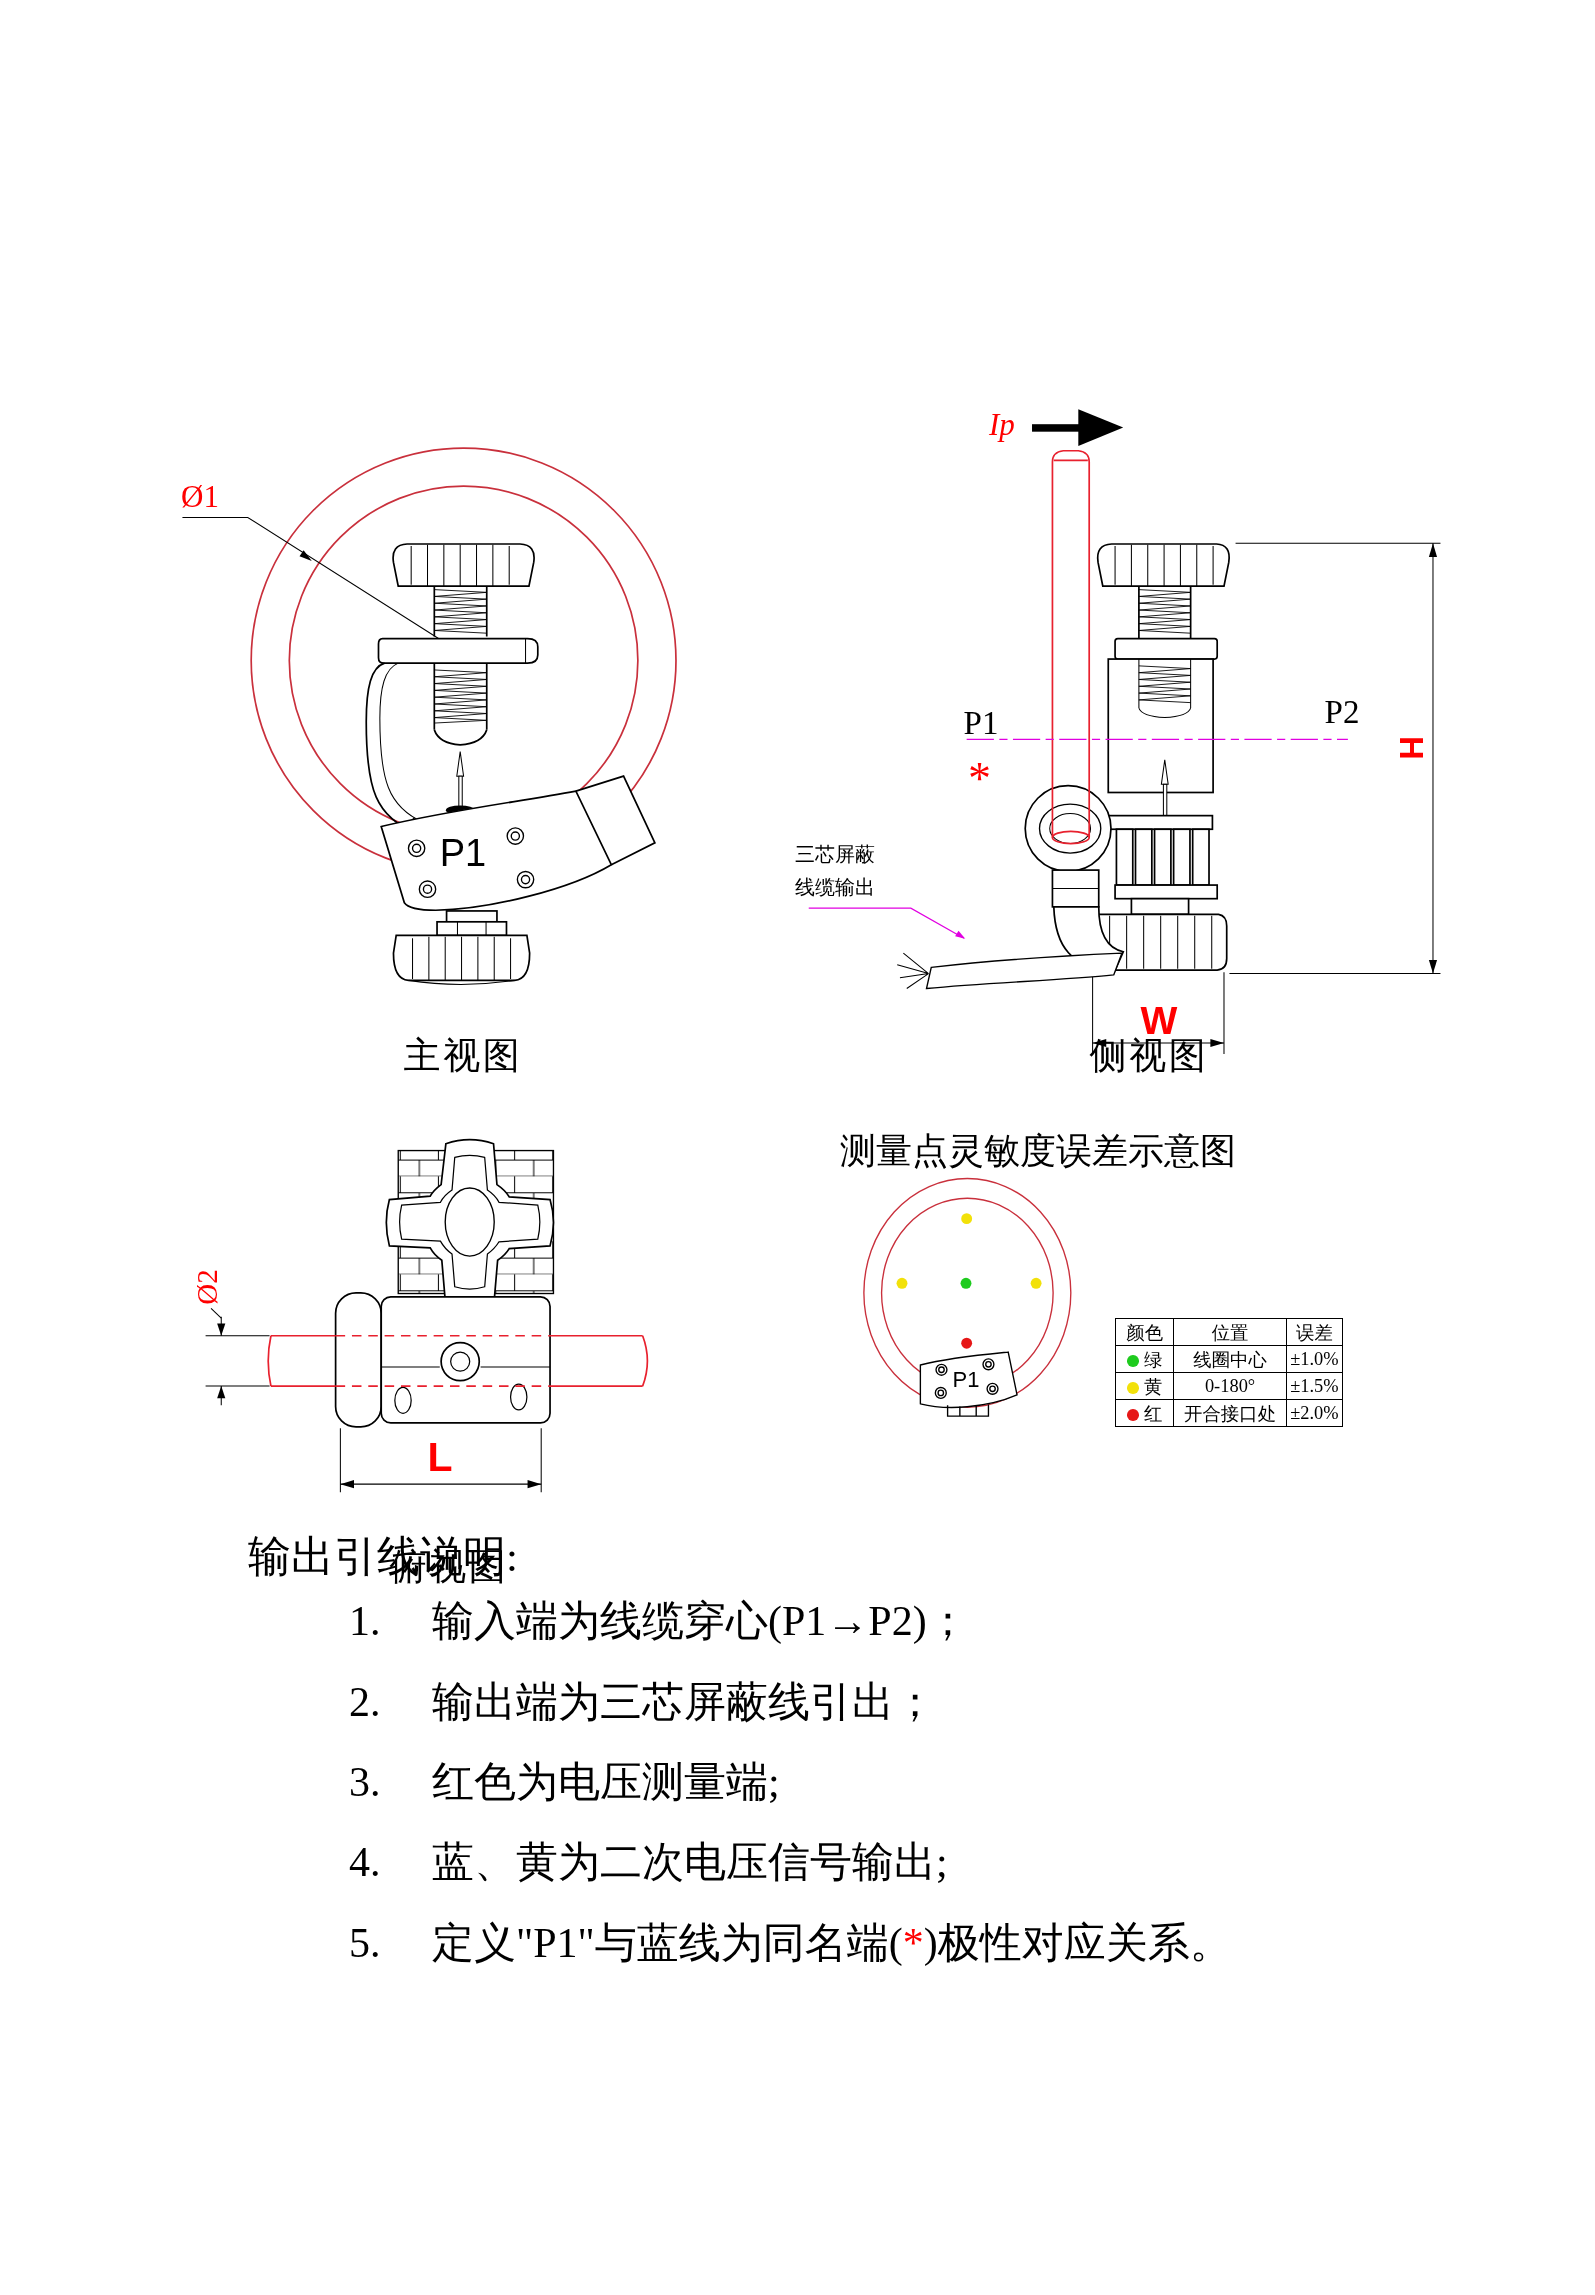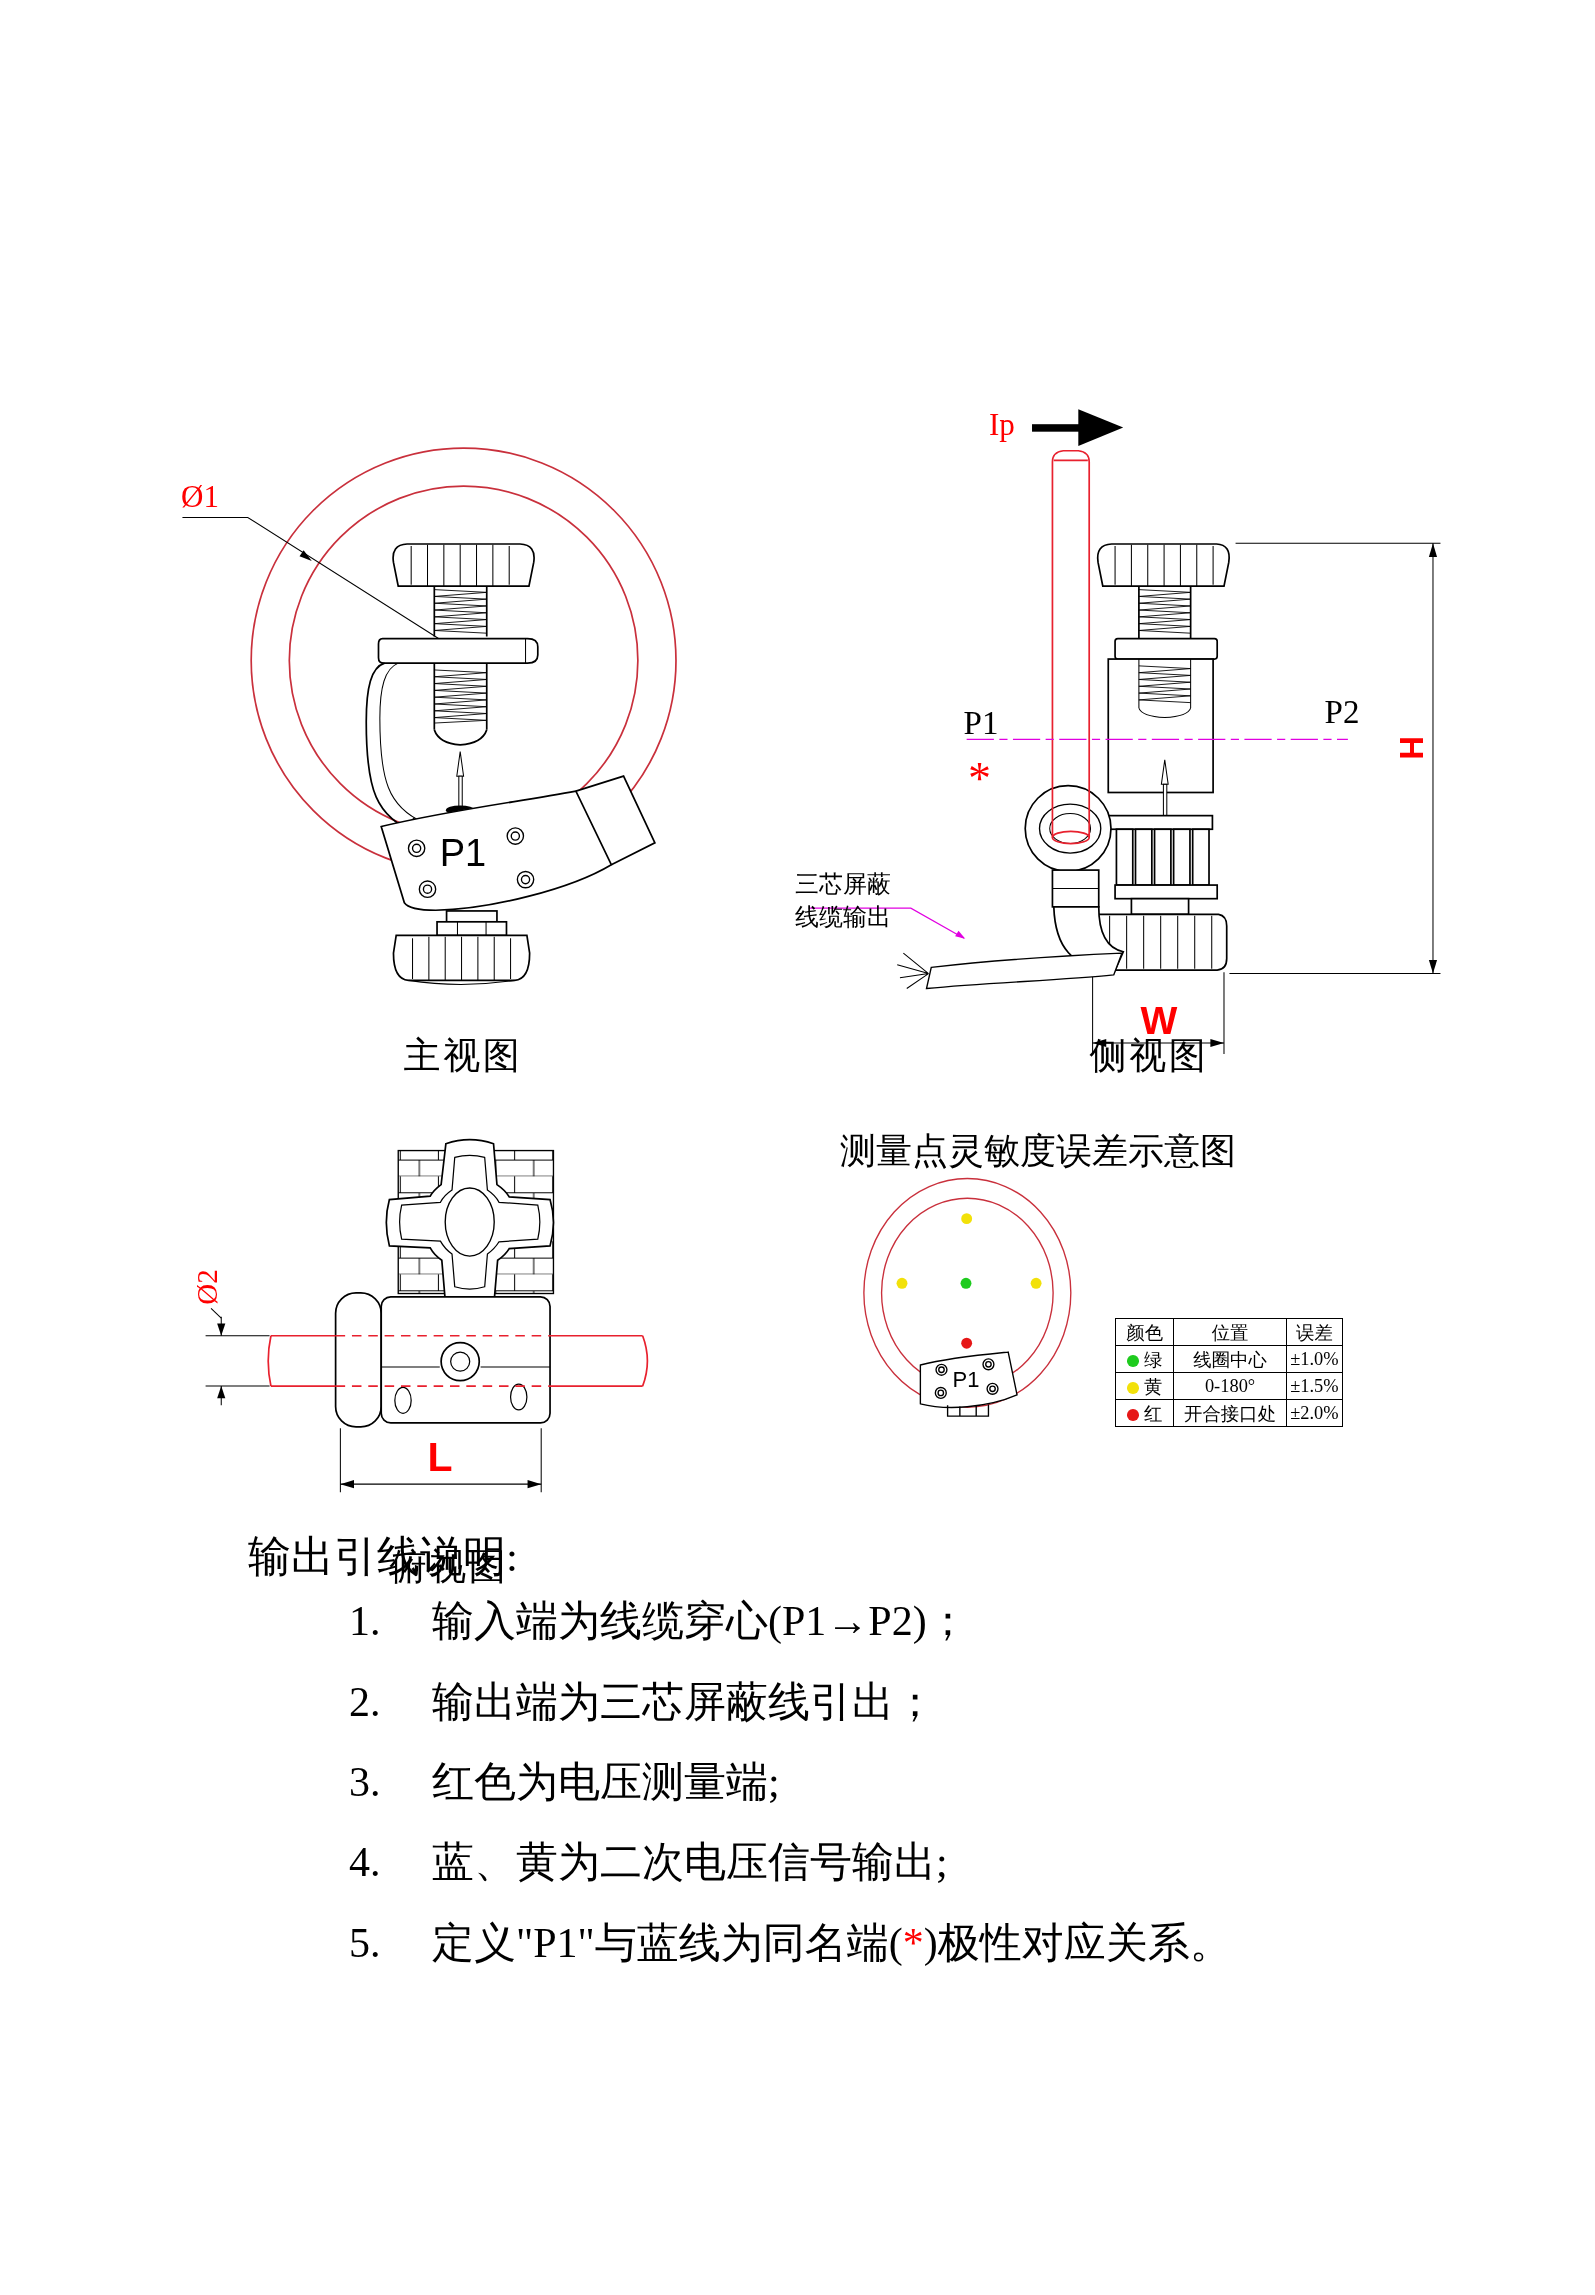--- a/index.html
+++ b/index.html
@@ -8,23 +8,23 @@
   #linework{position:absolute;left:0;top:0;}
   .lbl{position:absolute;white-space:nowrap;line-height:1;}
   .lbl-c{position:absolute;white-space:nowrap;line-height:1;transform:translate(-50%,-50%);}
   .rot90{transform:translate(-50%,-50%) rotate(90deg);}
   .rotm90{transform:translate(-50%,-50%) rotate(-90deg);}
   .caption{font-size:37px;color:#000;letter-spacing:2.7px;text-align:center;}
   .dim-letter{font-family:"Liberation Sans",sans-serif;font-weight:bold;color:#ff0000;}
   .view-label{font-size:33px;color:#000;}
   .front-p1{font-size:38px;color:#000;font-family:"Liberation Sans",sans-serif;}
   .dia-label{font-size:31px;color:#ff0000;}
-  .ip-label{font-size:31px;color:#ff0000;}
+  .ip-label{font-size:31px;color:#ff0000;font-style:italic;}
   .star-side{font-size:46px;color:#ff0000;}
-  .cable-note{font-size:24px;color:#000;margin-top:28px;}
+  .cable-note{font-size:20px;color:#000;}
   .sens-title{font-size:36px;color:#000;}
   .sens-p1{font-size:22px;color:#000;font-family:"Liberation Sans",sans-serif;}
   table.err{position:absolute;left:1115px;top:1318px;border-collapse:collapse;
             font-size:18.4px;color:#000;text-align:center;table-layout:fixed;}
   table.err th,table.err td{border:1.4px solid #000;height:26px;padding:0 2.7px;font-weight:normal;}
   .col-color{width:52px;}  .col-pos{width:106px;}  .col-err{width:50px;}
   .dot{display:inline-block;width:11.6px;height:11.6px;border-radius:50%;
        vertical-align:-1.4px;margin-right:5.4px;}
   .note-heading{position:absolute;left:248px;top:1528px;font-size:43px;color:#000;white-space:nowrap;}
   .note-item{position:absolute;left:349px;font-size:42px;color:#000;white-space:nowrap;}

